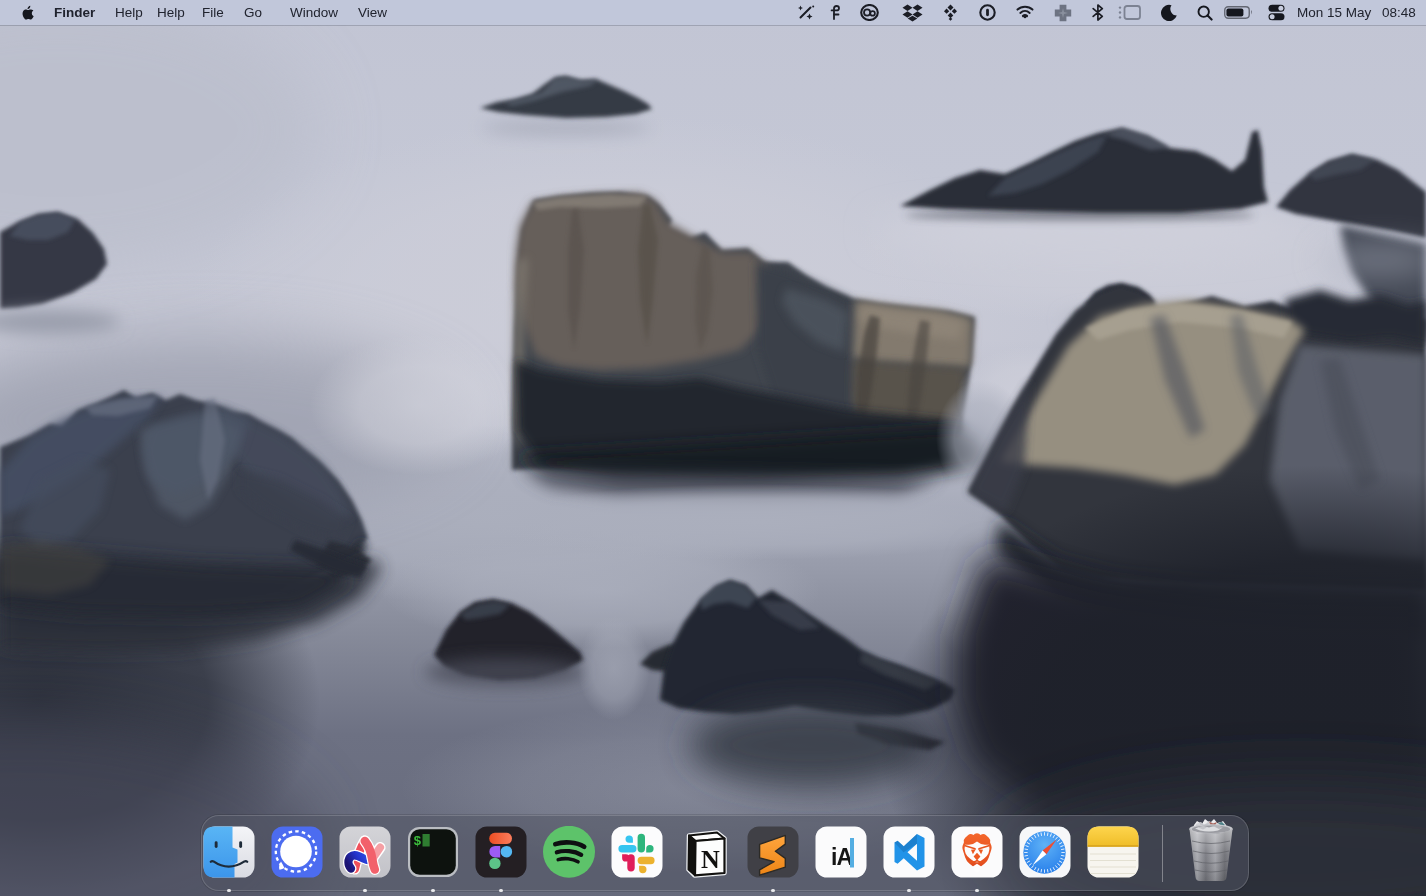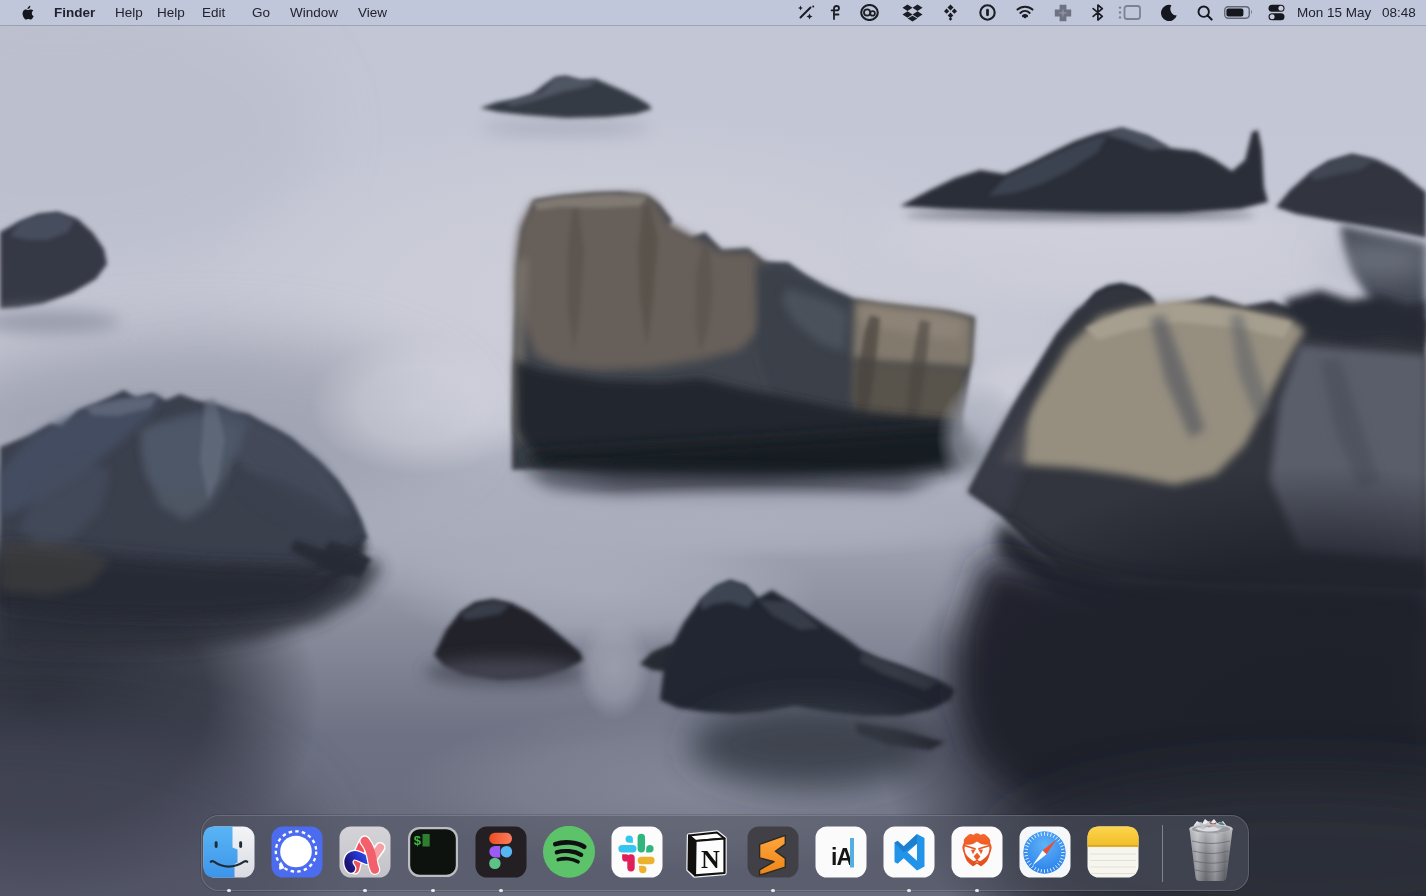--- a/index.html
+++ b/index.html
@@ -196,22 +196,22 @@
 </g>
 </svg>
 
 <div id="menubar">
   <svg class="micon" style="left:20px;top:5px" width="15" height="16" viewBox="0 0 15 16">
     <path fill="#15171e" d="M7.6,4.1c0.7,0,1.5-0.5,2-1.1c0.5-0.6,0.8-1.4,0.7-2.2C9.6,0.9,8.8,1.3,8.3,1.9C7.8,2.4,7.4,3.3,7.6,4.1z M10.7,4.5c-1.1-0.1-2,0.6-2.6,0.6C7.6,5.1,6.8,4.5,5.9,4.5c-1.1,0-2.2,0.7-2.8,1.7C1.9,8.3,2.8,11.3,4,12.9c0.6,0.8,1.3,1.7,2.2,1.7c0.9,0,1.2-0.6,2.2-0.6c1,0,1.3,0.6,2.2,0.6c0.9,0,1.5-0.8,2.1-1.6c0.7-0.9,0.9-1.8,1-1.9c0,0-1.9-0.7-1.9-2.9c0-1.8,1.5-2.7,1.6-2.7C12.5,4.9,11.2,4.5,10.7,4.5z"></path>
   </svg>
   <span class="mtext" style="left:54px;font-weight:bold">Finder</span>
   <span class="mtext" style="left:115px">Help</span>
   <span class="mtext" style="left:157px">Help</span>
-  <span class="mtext" style="left:202px">Edit</span>
-  <span class="mtext" style="left:252px">Go</span>
+  <span class="mtext" style="left:202px">File</span>
+  <span class="mtext" style="left:244px">Go</span>
   <span class="mtext" style="left:290px">Window</span>
   <span class="mtext" style="left:358px">View</span>
 
   <svg class="micon" style="left:796px;top:4px" width="19" height="17" viewBox="0 0 19 17">
     <g fill="none" stroke="#1b1d25" stroke-width="2" stroke-linecap="round">
           <path d="M14.5,3.5 L4.5,13.5"></path>
         </g>
     <path fill="#1b1d25" d="M4.5,1.5 l0.7,1.8 1.8,0.7 -1.8,0.7 -0.7,1.8 -0.7,-1.8 -1.8,-0.7 1.8,-0.7 z"></path>
     <path fill="#1b1d25" d="M13.5,9.5 l0.9,2.1 2.1,0.9 -2.1,0.9 -0.9,2.1 -0.9,-2.1 -2.1,-0.9 2.1,-0.9 z"></path>
     <circle cx="17.2" cy="2.6" r="1" fill="#1b1d25"></circle>

